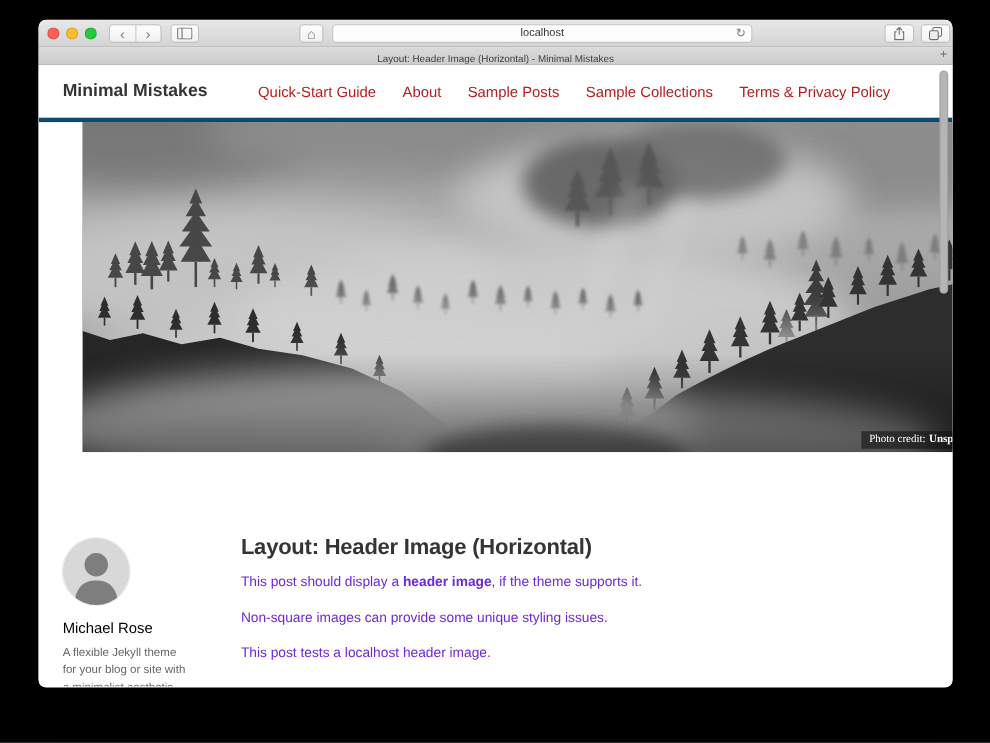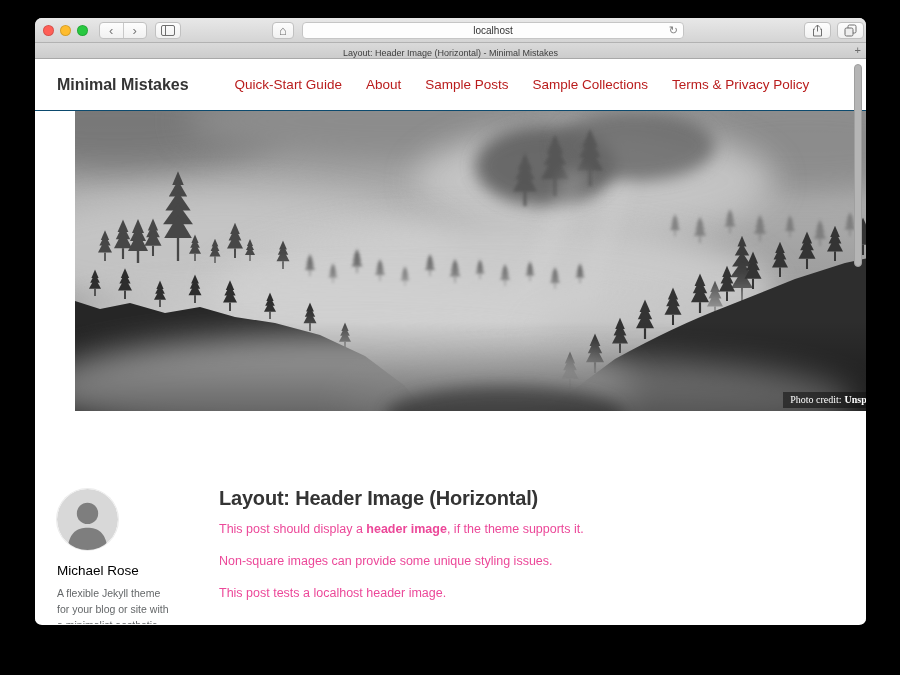--- a/index.html
+++ b/index.html
@@ -40,21 +40,21 @@
   .tabbar { position:relative; height:16px; background:linear-gradient(#dadada,#cccccc);
     border-bottom:1px solid #a8a8a8; display:flex; align-items:flex-end; justify-content:center; }
   .tabtitle { font-size:9px; color:#3e3e3e; }
   .newtab { position:absolute; right:5px; top:1px; font-size:11px; color:#6e6e6e; }
 
   
   .viewport { position:relative; height:565px; background:#fff; overflow:hidden; }
 
   
   .masthead { height:52px; display:flex; align-items:center; padding-left:22px;
-    border-bottom:1px solid #0c4a6e; background:#fff; }
+    border-bottom:4px solid #0c4a6e; background:#fff; }
   .sitetitle { font-size:16px; font-weight:bold; color:#343434; text-decoration:none;
     margin-right:46px; }
   .navlink { font-size:13.5px; color:#b91c1c; text-decoration:none; margin-right:24px; }
 
   
   .hero { position:relative; width:817px; height:300px; overflow:hidden; background:#8f8f8f;margin-left:40px; }
   .hero svg { display:block; }
   .credit { position:absolute; right:1px; bottom:3px; background:rgba(15,15,15,.55);
     color:#fff; font-family:"Liberation Serif", serif; font-size:10px; padding:2px 7px 3px; }
   .credit b { margin-left:3px; }
@@ -71,21 +71,21 @@
     box-shadow:0 0 0 1px #ececec; }
   .author-name { margin-top:13px; font-size:13.5px; color:#000000; }
   .author-bio { margin-top:8px; font-size:10.5px; color:#646769; line-height:1.5; width:114px; }
 
   
   .article { position:absolute; left:184px; top:424px; width:560px; }
   .article h1 { margin:4px 0 0; font-size:20px; font-weight:bold; color:#343434;
     letter-spacing:-0.2px; }
   .meta { margin-top:6px; font-size:11px; color:#646769; display:flex; align-items:center; }
   .meta svg { margin-right:5px; }
-  .article p { margin:13px 0 0; font-size:12.5px; color:#ec4899; line-height:19px; }
+  .article p { margin:13px 0 0; font-size:12.5px; color:#6d28d9; line-height:19px; }
   .article p:first-of-type { margin-top:10px; }
 
   
   .scroll-thumb { position:absolute; left:819px; top:5px; width:8px; height:203px;
     border-radius:4px; background:#b5b5b5; border:1px solid #9f9f9f; }
 </style>
 </head>
 <body>
 
 <div class="stage">

